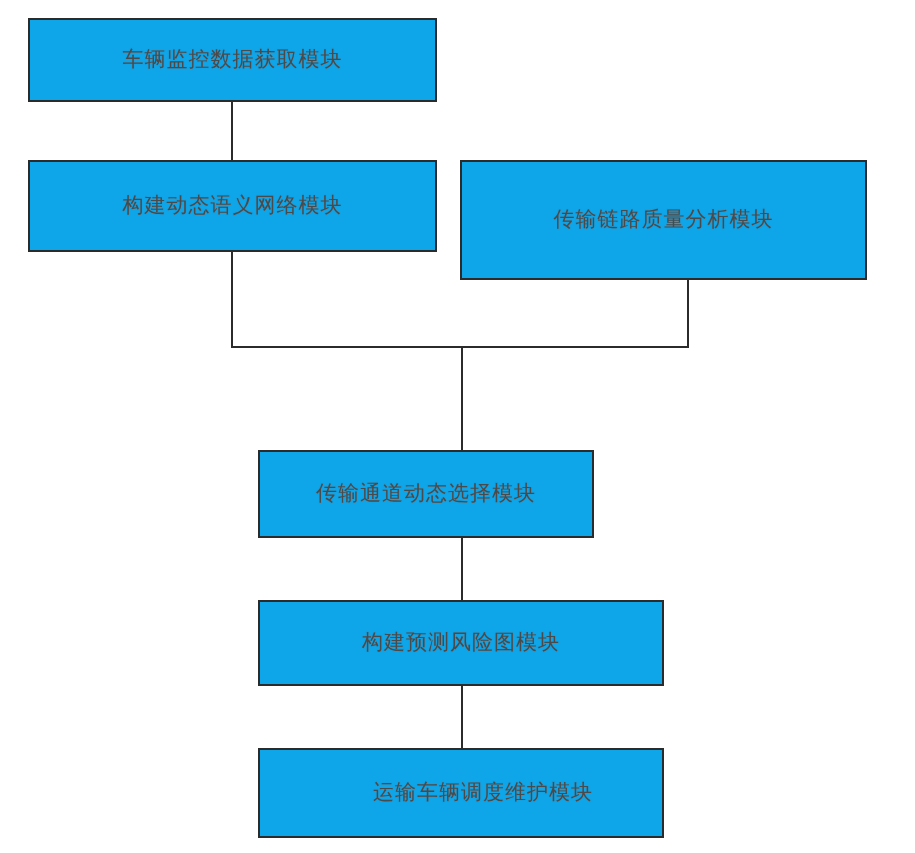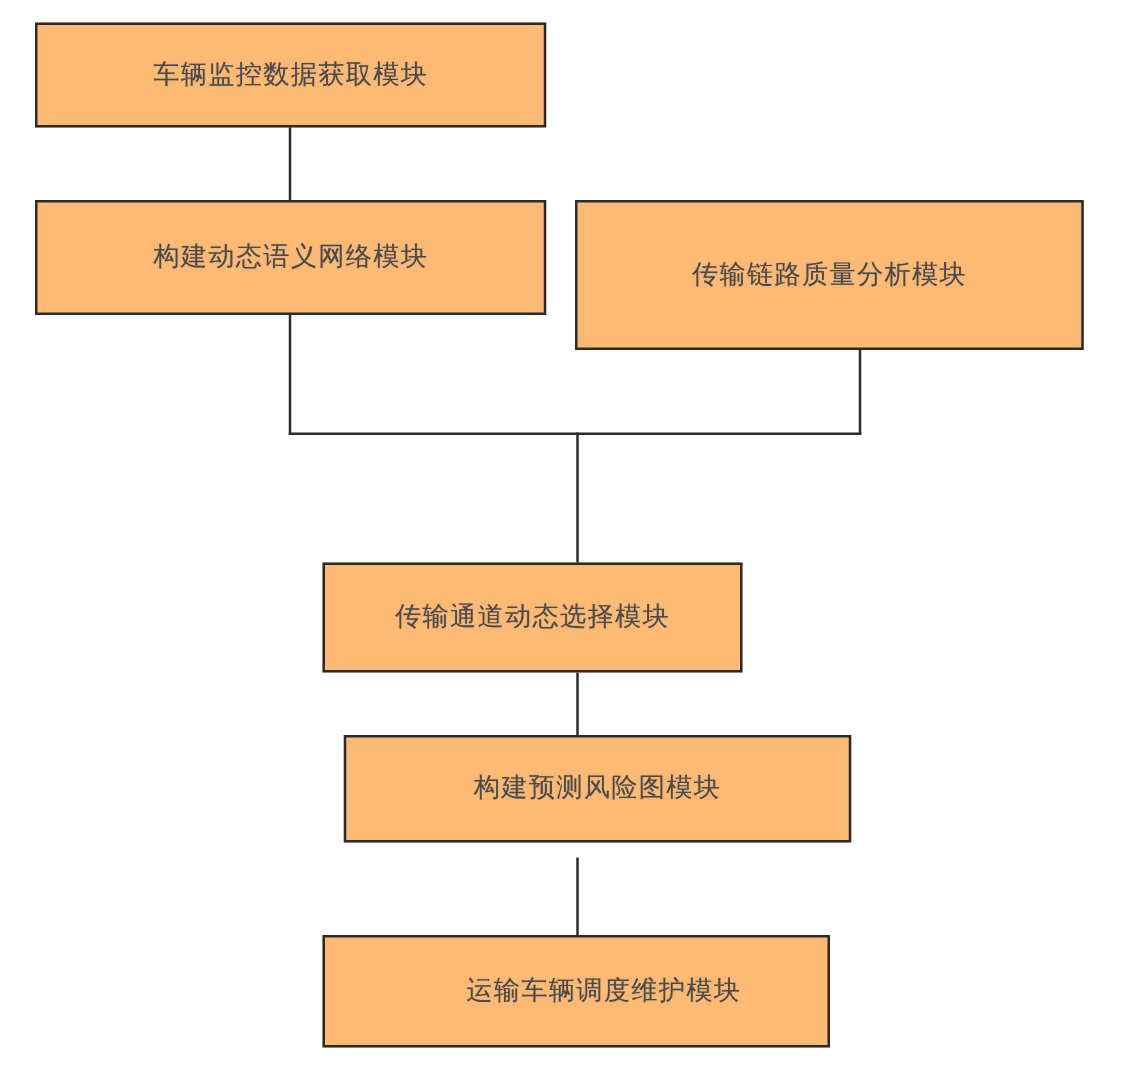--- a/index.html
+++ b/index.html
@@ -16,21 +16,21 @@
     width: 915px;
     height: 853px;
     background: #ffffff;
     overflow: hidden;
   }
   
   .node {
     position: absolute;
     box-sizing: border-box;
     border: 2px solid #2b2b2b;
-    background: #fdba74;
+    background: #0ea5e9;
     display: flex;
     align-items: center;
     justify-content: center;
     z-index: 3;
   }
   .node-label {
     font-family: "DejaVu Sans", "Liberation Sans", sans-serif;
     font-size: 21px;
     line-height: 1.1;
     letter-spacing: 1px;
@@ -38,21 +38,21 @@
     white-space: nowrap;
     text-align: center;
     -webkit-font-smoothing: none;
     text-shadow: 0 0 1px rgba(120,120,120,0.55);
   }
   
   #node-1 { left: 28px;  top: 18px;  width: 409px; height: 84px; }
   #node-2 { left: 28px;  top: 160px; width: 409px; height: 92px; }
   #node-3 { left: 460px; top: 160px; width: 407px; height: 120px; }
   #node-4 { left: 258px; top: 450px; width: 336px; height: 88px; }
-  #node-5 { left: 258px; top: 588px; width: 406px; height: 86px; margin-left: 17px; }
+  #node-5 { left: 258px; top: 600px; width: 406px; height: 86px; }
   #node-6 { left: 258px; top: 748px; width: 406px; height: 90px; padding-left: 44px; }
 
   
   .conn-v {
     position: absolute;
     width: 2px;
     background: #2b2b2b;
     z-index: 1;
   }
   .conn-h {

